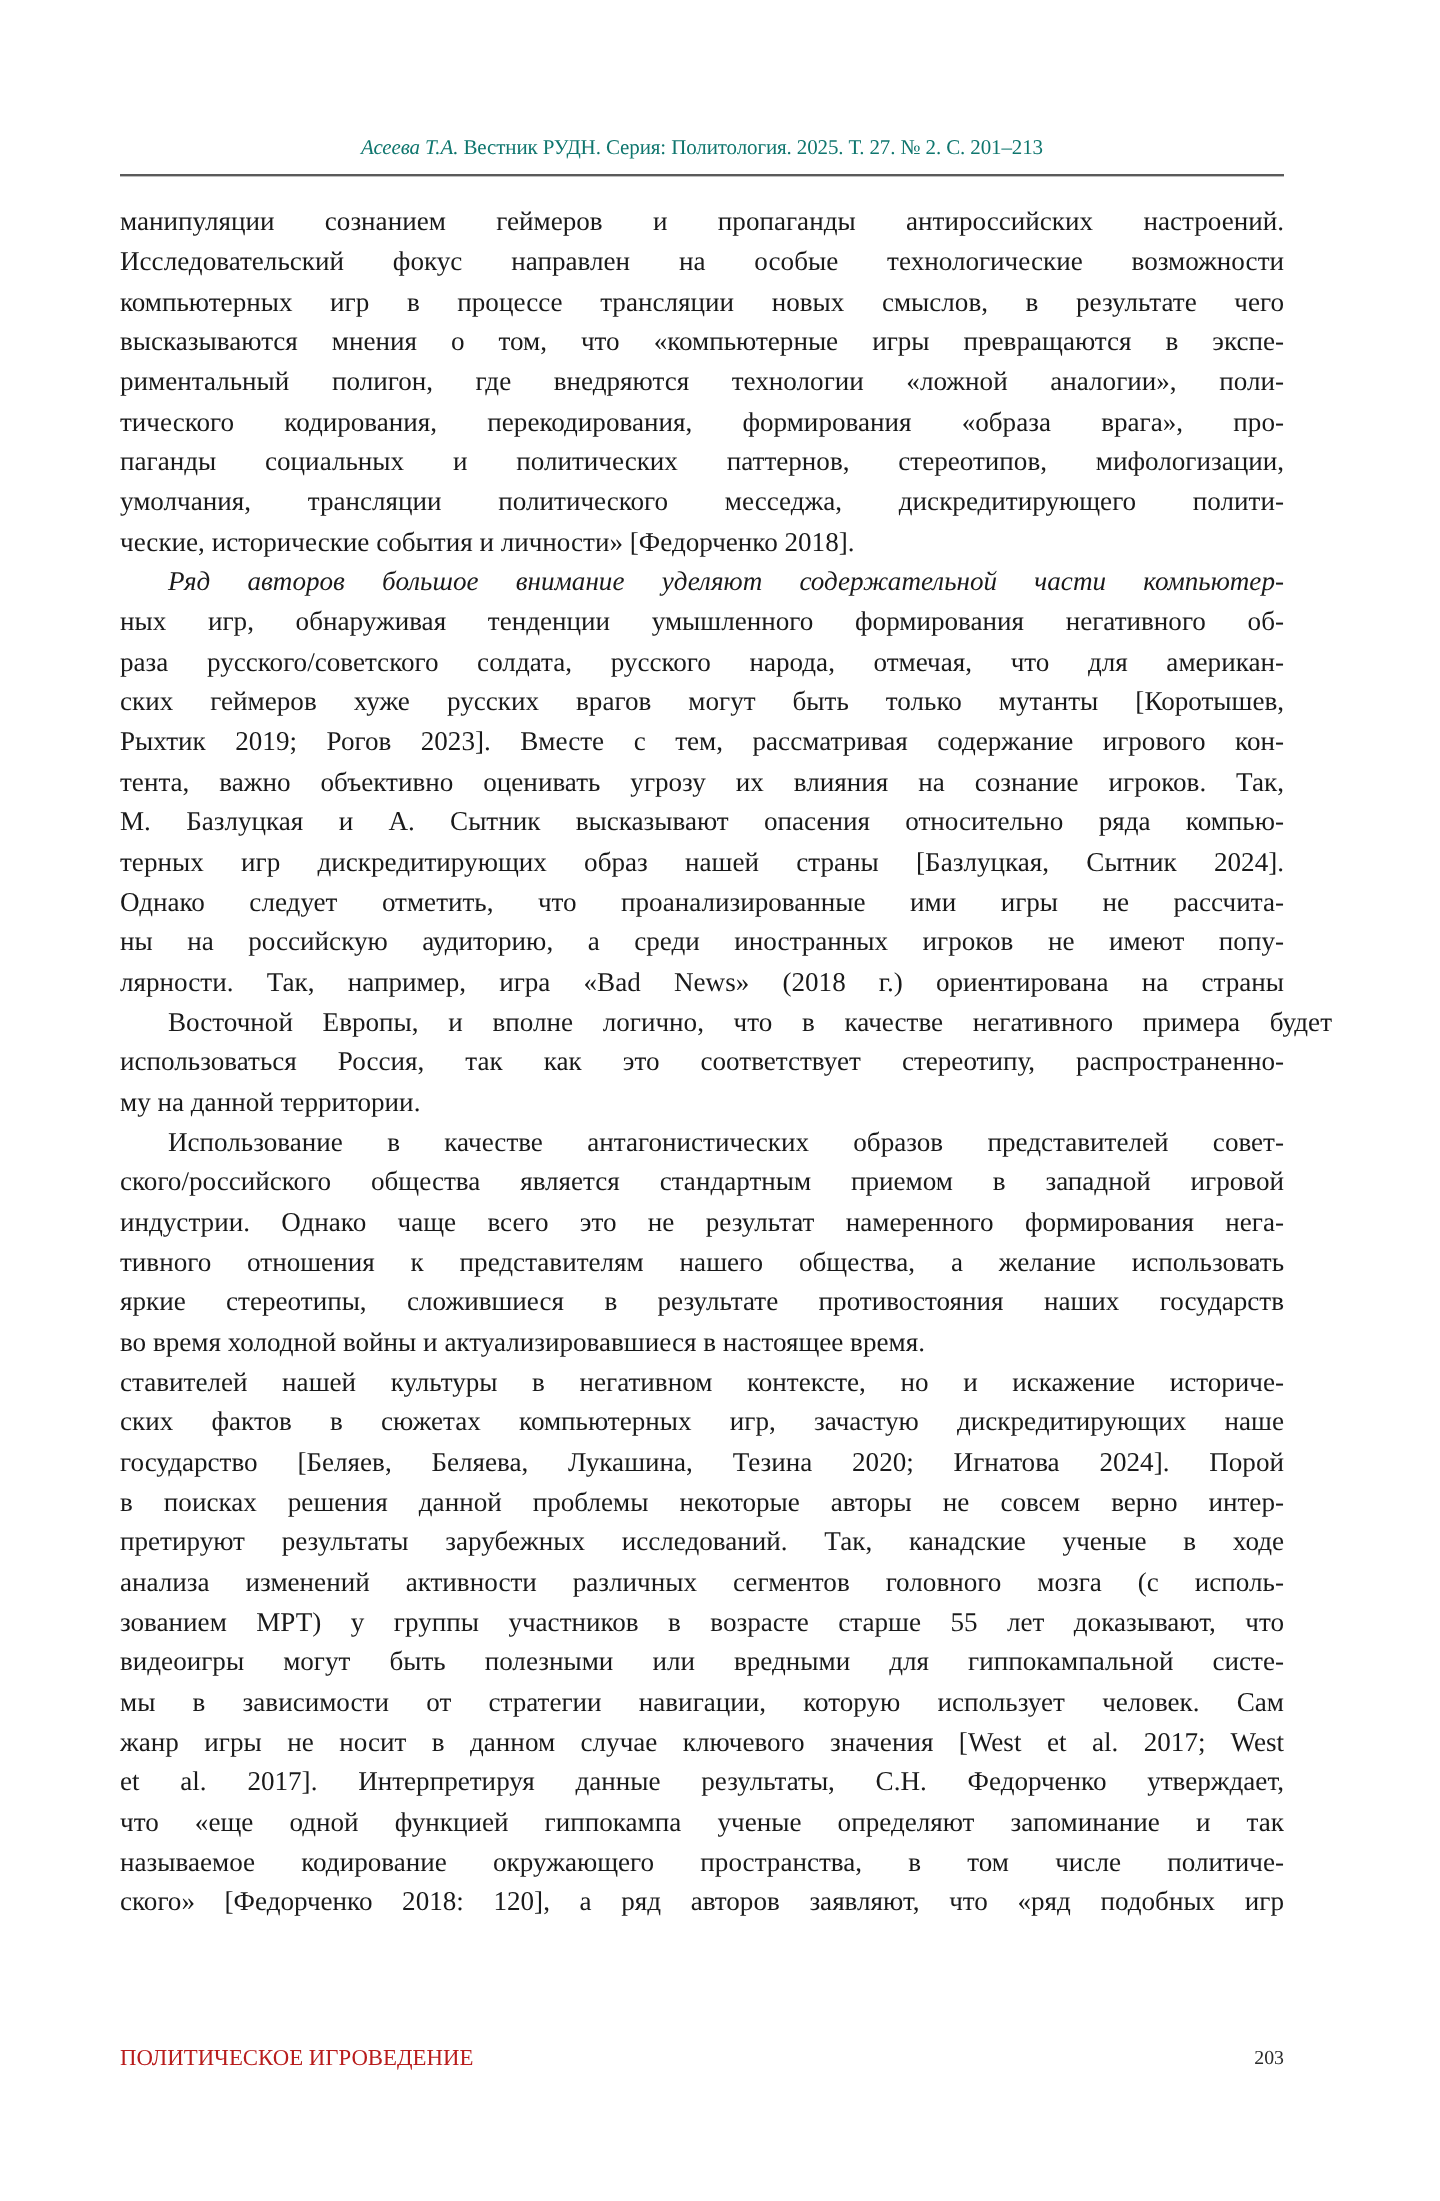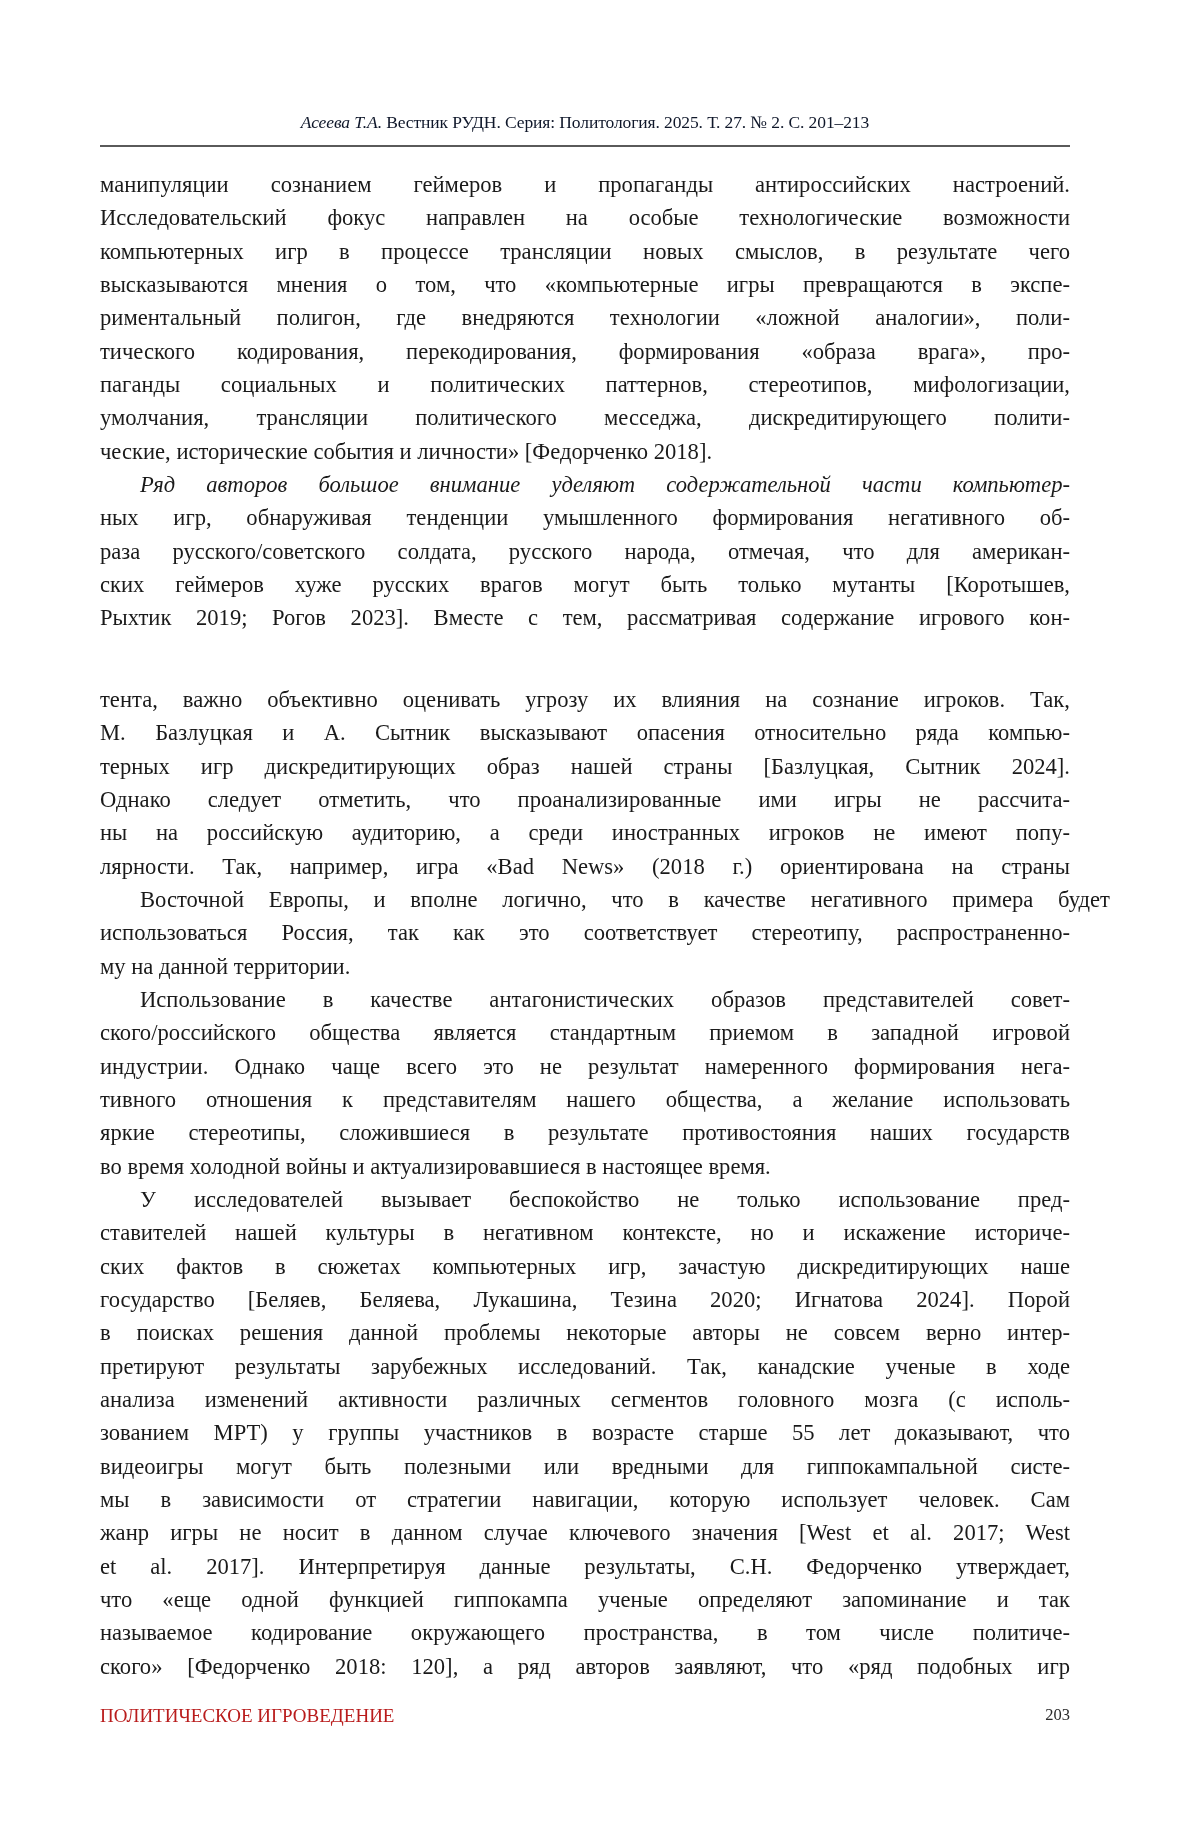--- a/index.html
+++ b/index.html
@@ -1,19 +1,19 @@
 <!DOCTYPE html>
 <html><head>
 <meta charset="utf-8">
 <style>
   html, body { margin: 0; padding: 0; background: #ffffff; }
   body { width: 1200px; height: 1834px; position: relative; overflow: hidden;
          font-family: "Liberation Serif", "DejaVu Serif", serif; color: #1a1a1a; }
   .running-head { position: absolute; left: 100px; width: 970px; top: 112px;
-         text-align: center; font-size: 17.5px; color: #0f172a; letter-spacing: -0.1px; }
+         text-align: center; font-size: 17.5px; color: #0f766e; letter-spacing: -0.1px; }
   .running-head .author { font-style: italic; }
   .head-rule { position: absolute; left: 100px; width: 970px; top: 145px; height: 0;
          border-top: 2px solid #5a5a5a; }
   .body-text { position: absolute; left: 100px; width: 970px; top: 168px; }
   .line { display: block; font-size: 22.6px; line-height: 33.35px; height: 33.35px;
           white-space: nowrap; text-align: justify; text-align-last: justify;
           transform-origin: left center; }
   .line.last { text-align-last: left; }
   .line.indent { text-indent: 40px; }
   .footer-left { position: absolute; left: 100px; top: 1705px; font-size: 19px; color: #b91c1c; }
@@ -36,40 +36,39 @@
       <span class="line" style="display: block; width: 970px;">паганды социальных и политических паттернов, стереотипов, мифологизации,</span>
       <span class="line" style="display: block; width: 970px;">умолчания, трансляции политического месседжа, дискредитирующего полити-</span>
       <span class="line last" style="display: block;">ческие, исторические события и личности» [Федорченко 2018].</span>
     </div>
     <div>
       <span class="line indent" style="display: block; width: 970px; font-style: italic;">Ряд авторов большое внимание уделяют содержательной части компьютер-</span>
       <span class="line" style="display: block; width: 970px;">ных игр, обнаруживая тенденции умышленного формирования негативного об-</span>
       <span class="line" style="display: block; width: 970px;">раза русского/советского солдата, русского народа, отмечая, что для американ-</span>
       <span class="line" style="display: block; width: 970px;">ских геймеров хуже русских врагов могут быть только мутанты [Коротышев,</span>
       <span class="line" style="display: block; width: 970px;">Рыхтик 2019; Рогов 2023]. Вместе с тем, рассматривая содержание игрового кон-</span>
-      <span class="line" style="display: block; width: 970px; margin-top: 48px;">тента, важно объективно оценивать угрозу их влияния на сознание игроков. Так,</span>
+      <span class="line" style="display: block; width: 970px;">тента, важно объективно оценивать угрозу их влияния на сознание игроков. Так,</span>
       <span class="line" style="display: block; width: 970px;">М. Базлуцкая и А. Сытник высказывают опасения относительно ряда компью-</span>
       <span class="line" style="display: block; width: 970px;">терных игр дискредитирующих образ нашей страны [Базлуцкая, Сытник 2024].</span>
       <span class="line" style="display: block; width: 970px;">Однако следует отметить, что проанализированные ими игры не рассчита-</span>
       <span class="line" style="display: block; width: 970px;">ны на российскую аудиторию, а среди иностранных игроков не имеют попу-</span>
       <span class="line" style="display: block; width: 970px;">лярности. Так, например, игра «Bad News» (2018 г.) ориентирована на страны</span>
       <span class="line" style="display: block; width: 970px; margin-left: 40px;">Восточной Европы, и вполне логично, что в качестве негативного примера будет</span>
       <span class="line" style="display: block; width: 970px;">использоваться Россия, так как это соответствует стереотипу, распространенно-</span>
       <span class="line last" style="display: block;">му на данной территории.</span>
     </div>
     <div>
       <span class="line indent" style="display: block; width: 970px;">Использование в качестве антагонистических образов представителей совет-</span>
       <span class="line" style="display: block; width: 970px;">ского/российского общества является стандартным приемом в западной игровой</span>
       <span class="line" style="display: block; width: 970px;">индустрии. Однако чаще всего это не результат намеренного формирования нега-</span>
       <span class="line" style="display: block; width: 970px;">тивного отношения к представителям нашего общества, а желание использовать</span>
       <span class="line" style="display: block; width: 970px;">яркие стереотипы, сложившиеся в результате противостояния наших государств</span>
       <span class="line last" style="display: block;">во время холодной войны и актуализировавшиеся в настоящее время.</span>
     </div>
     <div>
-      <span class="line indent" style="display: block; width: 970px;">У исследователей вызывает беспокойство не только использование пред-</span>
       <span class="line" style="display: block; width: 970px;">ставителей нашей культуры в негативном контексте, но и искажение историче-</span>
       <span class="line" style="display: block; width: 970px;">ских фактов в сюжетах компьютерных игр, зачастую дискредитирующих наше</span>
       <span class="line" style="display: block; width: 970px;">государство [Беляев, Беляева, Лукашина, Тезина 2020; Игнатова 2024]. Порой</span>
       <span class="line" style="display: block; width: 970px;">в поисках решения данной проблемы некоторые авторы не совсем верно интер-</span>
       <span class="line" style="display: block; width: 970px;">претируют результаты зарубежных исследований. Так, канадские ученые в ходе</span>
       <span class="line" style="display: block; width: 970px;">анализа изменений активности различных сегментов головного мозга (с исполь-</span>
       <span class="line" style="display: block; width: 970px;">зованием МРТ) у группы участников в возрасте старше 55 лет доказывают, что</span>
       <span class="line" style="display: block; width: 970px;">видеоигры могут быть полезными или вредными для гиппокампальной систе-</span>
       <span class="line" style="display: block; width: 970px;">мы в зависимости от стратегии навигации, которую использует человек. Сам</span>
       <span class="line" style="display: block; width: 970px;">жанр игры не носит в данном случае ключевого значения [West et al. 2017; West</span>

